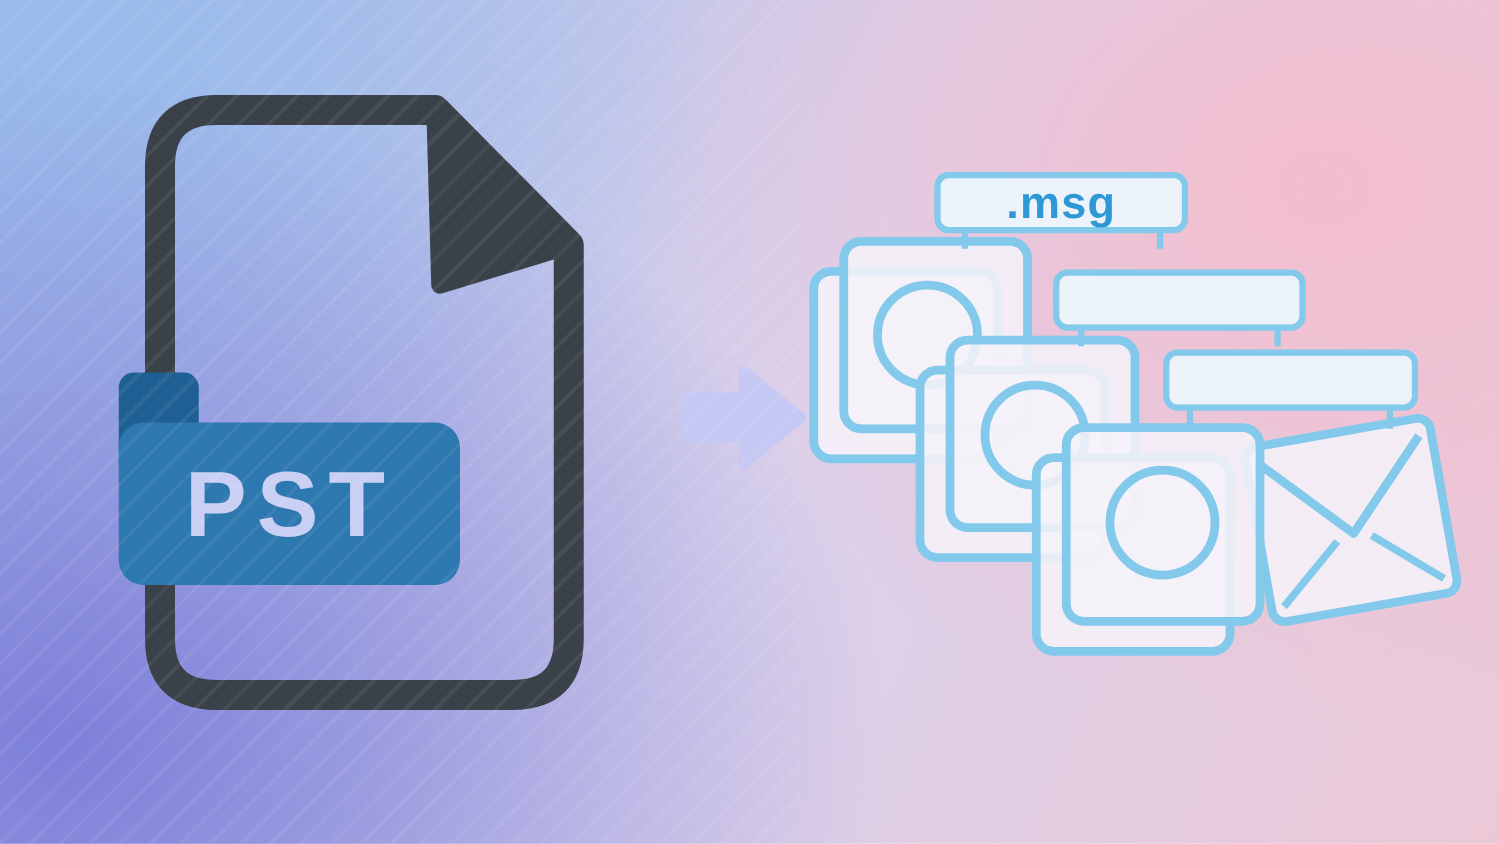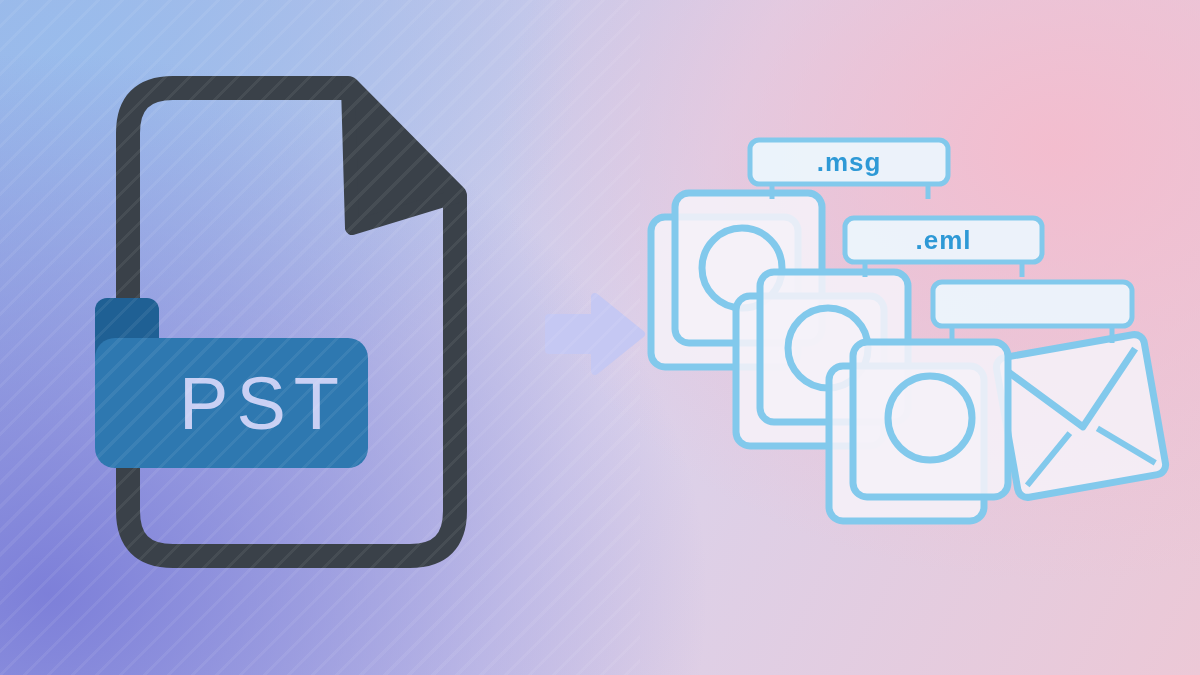--- a/index.html
+++ b/index.html
@@ -31,30 +31,29 @@
       rgba(255,255,255,0.45) 0 3px, rgba(255,255,255,0) 3px 17px);
     opacity:0.14;
     pointer-events:none;
     z-index:5;
   }
   .abs{position:absolute;}
   .pst-label{
     position:absolute;
     left:96px;top:338px;width:272px;height:130px;
     display:flex;align-items:center;justify-content:center;
-    font-size:74px;font-weight:400;letter-spacing:8px;
+    font-size:74px;font-weight:700;letter-spacing:8px;
     color:var(--ribbon-text);
     z-index:3;
     user-select:none;
-    padding-left:31px;
   }
   .format-label{
     position:absolute;
     display:flex;align-items:center;justify-content:center;
-    font-size:26px;font-weight:700;letter-spacing:1px;
+    font-size:36px;font-weight:700;letter-spacing:1px;
     color:var(--label-text);
     z-index:4;
     user-select:none;
   }
   .lbl-msg{left:750px;top:140px;width:198px;height:44px;}
   .lbl-eml{left:845px;top:218px;width:197px;height:44px;}
   .lbl-html{left:933px;top:282px;width:199px;height:44px;}
   svg{display:block;}
 </style>
 </head>
@@ -108,17 +107,16 @@
       </g>
       <rect x="233" y="227" width="155" height="155" rx="14" style="fill:var(--shape-fill);stroke:var(--outline);" stroke-width="7"></rect>
       <circle cx="310" cy="303" r="42" style="fill:none;stroke:var(--outline);" stroke-width="7"></circle>
       <line x1="332" y1="211" x2="332" y2="228" style="stroke:var(--outline);" stroke-width="5"></line>
       <line x1="492" y1="211" x2="492" y2="228" style="stroke:var(--outline);" stroke-width="5"></line>
       <rect x="313" y="167" width="199" height="44" rx="9" style="fill:var(--label-fill);stroke:var(--outline);" stroke-width="5"></rect>
     </g>
   </svg>
 
   <div class="format-label lbl-msg">.msg</div>
-  <div class="format-label lbl-eml">.eml</div>
 
   <div class="stripes"></div>
 
 </div>
 
 </body></html>

